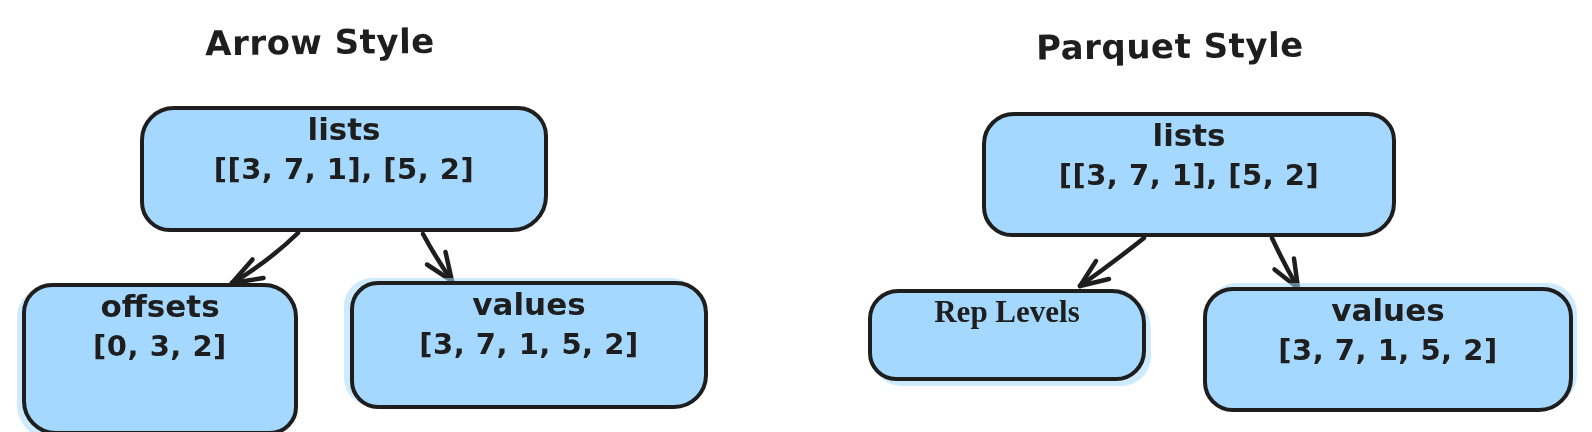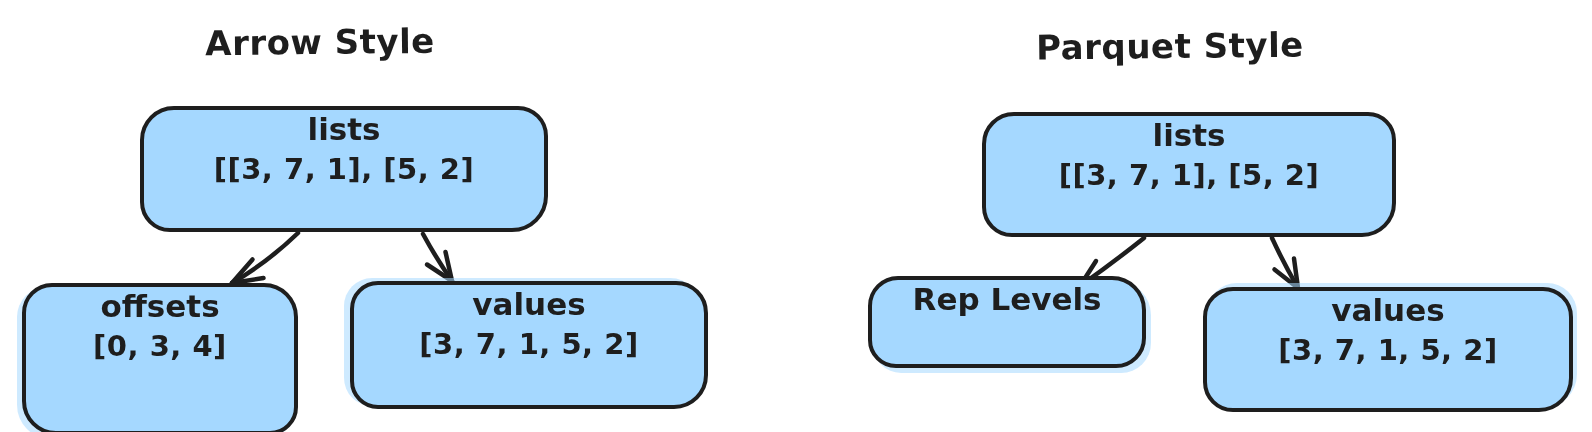--- a/index.html
+++ b/index.html
@@ -51,23 +51,23 @@
   .box-a-left  { left: 22px;  top: 283px; width: 276px; height: 152px;
                  border-radius: 30px 34px 28px 34px;
                  box-shadow: -5px 4px 0 0 rgba(165,216,255,0.55); }
   .box-a-right { left: 350px; top: 281px; width: 358px; height: 128px;
                  border-radius: 28px 32px 34px 28px;
                  box-shadow: -6px -3px 0 0 rgba(165,216,255,0.55); }
 
   
   .box-p-root  { left: 982px;  top: 112px; width: 414px; height: 125px;
                  border-radius: 32px 28px 34px 30px; }
-  .box-p-left  { left: 868px;  top: 276px; width: 278px; height: 92px;
+  .box-p-left  { left: 868px;  top: 289px; width: 278px; height: 92px;
                  border-radius: 30px 34px 30px 28px;
-                 box-shadow: 5px 5px 0 0 rgba(165,216,255,0.55); }
+                 box-shadow: 5px 5px 0 0 rgba(165,216,255,0.55); font-family: Liberation Serif, serif; }
   .box-p-right { left: 1203px; top: 287px; width: 370px; height: 125px;
                  border-radius: 30px 30px 34px 30px;
                  box-shadow: 4px -4px 0 0 rgba(165,216,255,0.55); }
 
   .arrows {
     position: absolute;
     left: 0; top: 0;
     width: 1592px; height: 432px;
     color: var(--stroke);
     pointer-events: none;
@@ -109,21 +109,21 @@
 
   <div class="diagram-title title-arrow">Arrow Style</div>
 
   <div class="node box-a-root">
     <div class="node-label">lists</div>
     <div class="node-value">[[3, 7, 1], [5, 2]</div>
   </div>
 
   <div class="node box-a-left">
     <div class="node-label">offsets</div>
-    <div class="node-value">[0, 3, 4]</div>
+    <div class="node-value">[0, 3, 2]</div>
   </div>
 
   <div class="node box-a-right">
     <div class="node-label">values</div>
     <div class="node-value">[3, 7, 1, 5, 2]</div>
   </div>
 
   <div class="diagram-title title-parquet">Parquet Style</div>
 
   <div class="node box-p-root">

